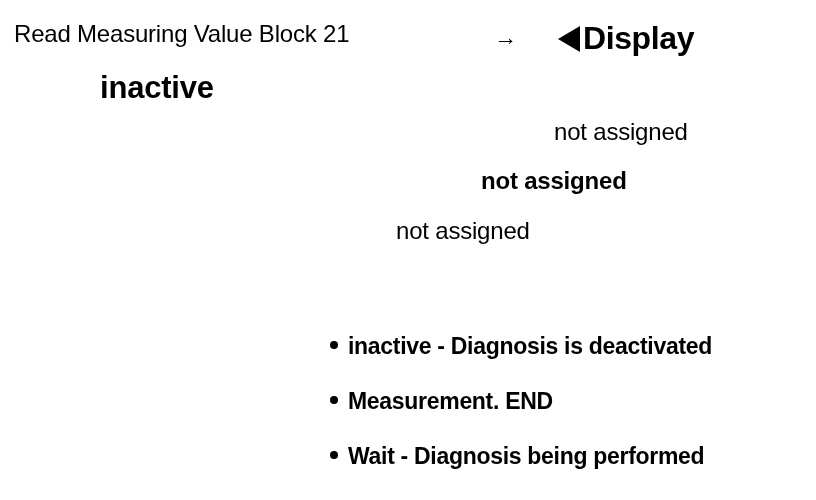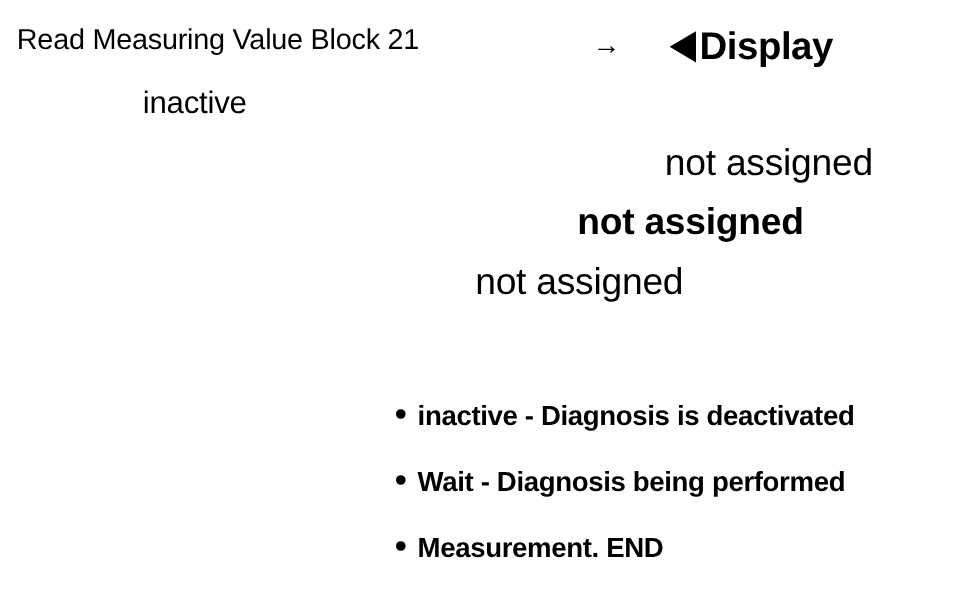--- a/index.html
+++ b/index.html
@@ -55,29 +55,29 @@
     display: block;
   }
   .display-label {
     font-size: 32px;
     font-weight: 600;
     letter-spacing: -0.4px;
   }
 
   
   .status-inactive {
-    left: 119px;
+    left: 100px;
     top: 70px;
-    font-size: 26px;
-    font-weight: 400;
+    font-size: 31px;
+    font-weight: 700;
     letter-spacing: -0.2px;
   }
 
   
-  .cascade-row { font-size: 31px; letter-spacing: -0.2px; }
+  .cascade-row { font-size: 24px; letter-spacing: -0.2px; }
   .cascade-0 { left: 554px; top: 118px; font-weight: 400; }
   .cascade-1 { left: 481px; top: 167px; font-weight: 700; }
   .cascade-2 { left: 396px; top: 217px; font-weight: 400; }
   .cascade-3 { left: 313px; top: 264px; font-weight: 700; }
 
   
   .bullet-list {
     left: 330px;
     top: 333px;
     width: 470px;
@@ -124,21 +124,21 @@
   <div class="abs cascade-row cascade-1">not assigned</div>
   <div class="abs cascade-row cascade-2">not assigned</div>
 
   <div class="abs bullet-list">
     <div class="bullet-item">
       <span class="bullet-dot"></span>
       <span class="bullet-text">inactive - Diagnosis is deactivated</span>
     </div>
     <div class="bullet-item">
       <span class="bullet-dot"></span>
-      <span class="bullet-text">Wait - Diagnosis being performed</span>
+      <span class="bullet-text">Measurement. END</span>
     </div>
     <div class="bullet-item">
       <span class="bullet-dot"></span>
-      <span class="bullet-text">Measurement. END</span>
+      <span class="bullet-text">Wait - Diagnosis being performed</span>
     </div>
   </div>
 
 </div>
 
 </body></html>

